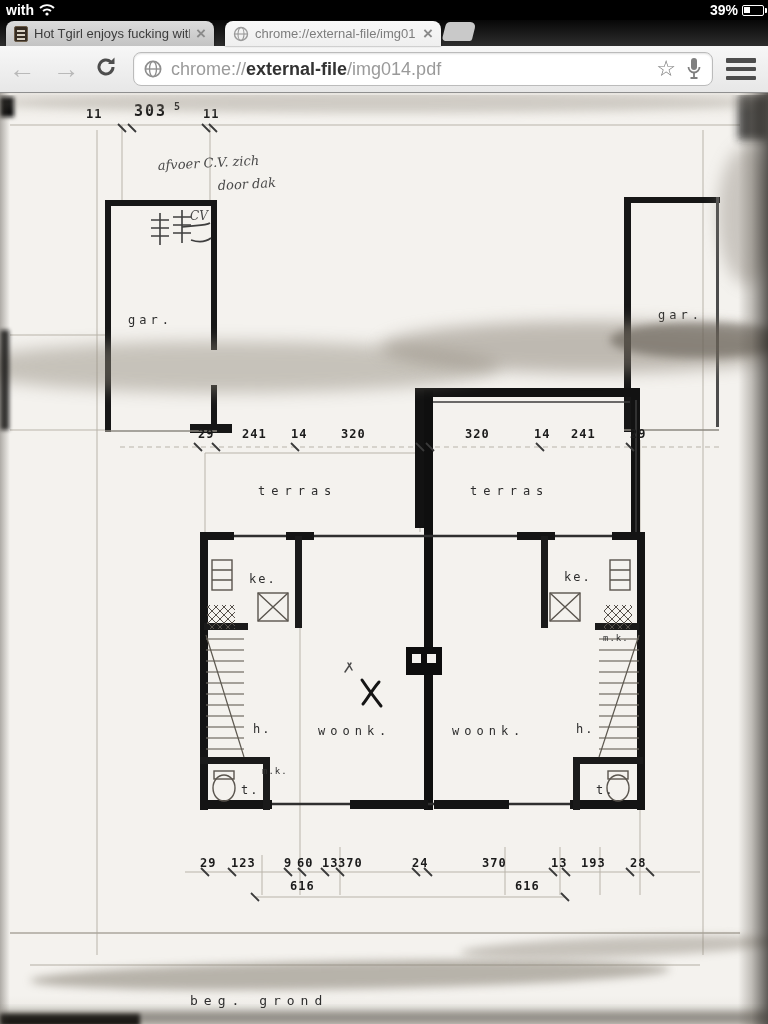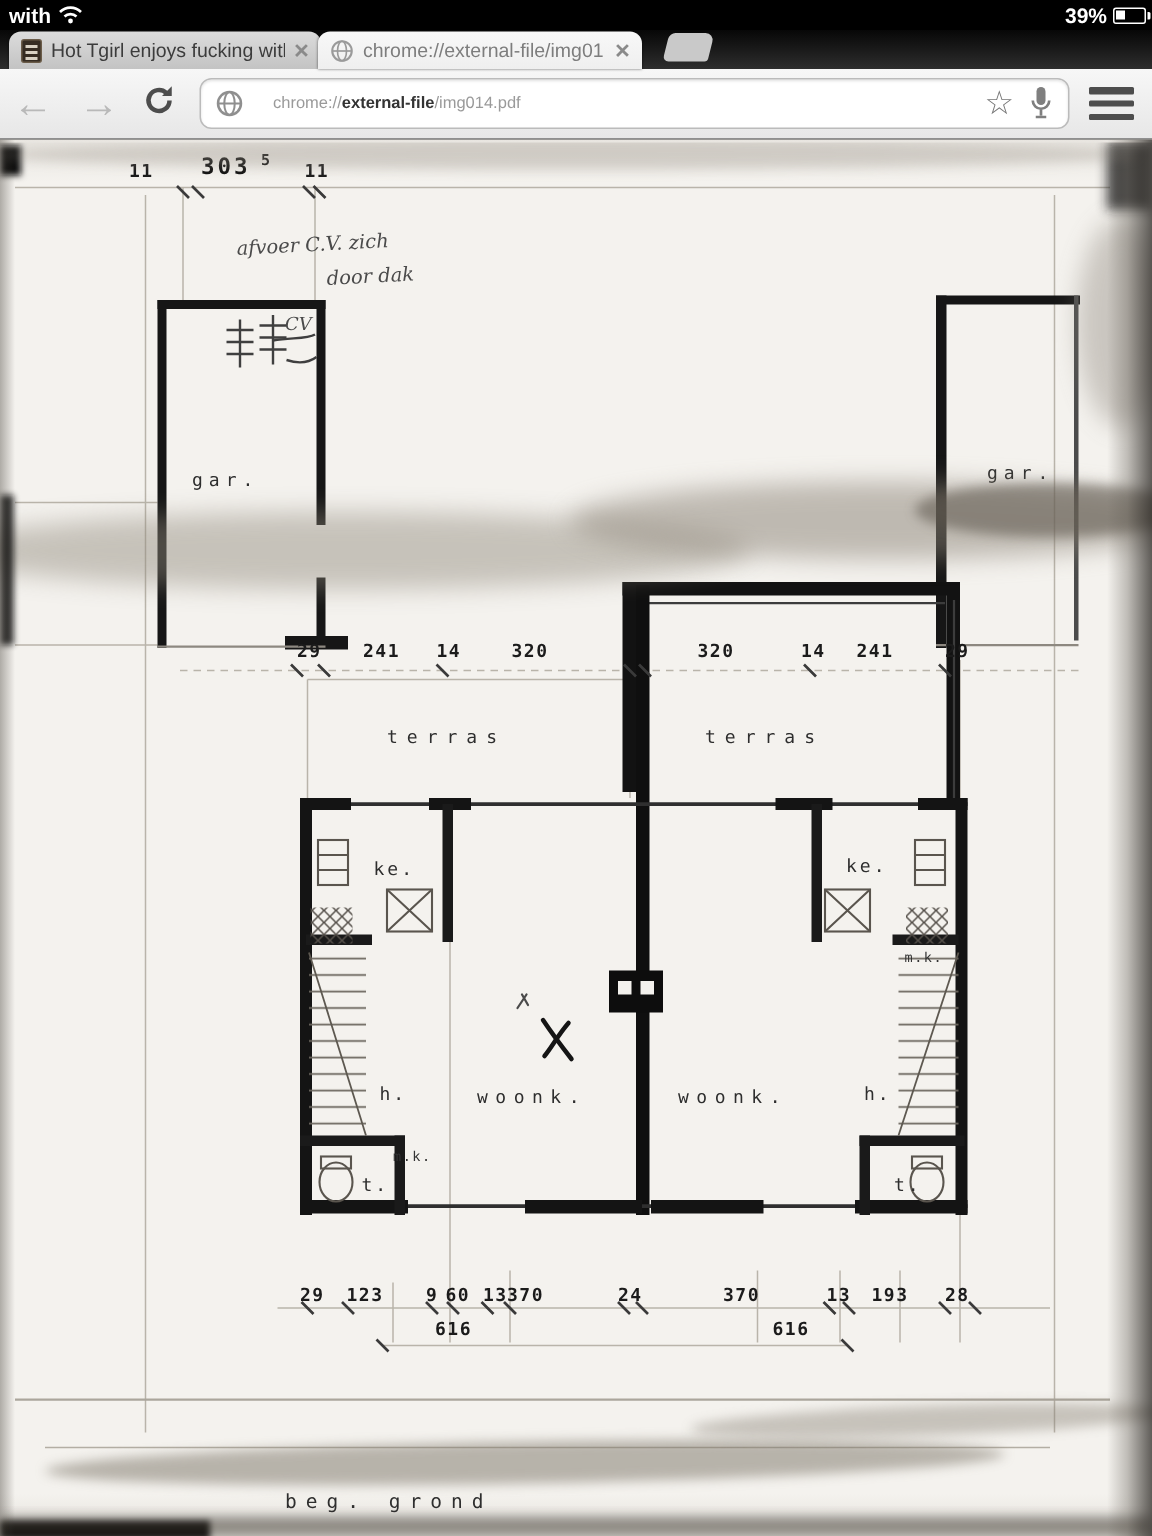--- a/index.html
+++ b/index.html
@@ -19,36 +19,36 @@
   .moon { font-weight:normal; font-size:15px; margin-right:3px; }
 
   
   .tabstrip { position:absolute; top:20px; left:0; width:768px; height:26px;
     background:linear-gradient(180deg,#070707 0%,#1c1c1c 55%,#2e2e2e 100%); }
   .tab { position:absolute; bottom:0; height:25px; border-radius:8px 8px 0 0;
     display:flex; align-items:center; padding:0 8px; gap:6px; font-size:13px; }
   .tab-title { flex:1; overflow:hidden; white-space:nowrap; }
   .tab-inactive { left:6px; width:208px; background:linear-gradient(180deg,#dcdcdc,#c3c3c3); color:#3c3c3c;
     box-shadow:0 0 2px rgba(0,0,0,.6); }
-  .tab-active { left:212px; width:216px; background:linear-gradient(180deg,#f8f8f8,#efefef); color:#7d7d7d;
+  .tab-active { left:225px; width:216px; background:linear-gradient(180deg,#f8f8f8,#efefef); color:#7d7d7d;
     box-shadow:0 0 2px rgba(0,0,0,.6); z-index:2; }
   .tab-close { color:#8a8a8a; font-size:17px; line-height:1; font-weight:bold; flex:0 0 auto; }
   .fav1 { width:14px; height:16px; background:#362c22; border:1px solid #6b5c49; border-radius:2px; position:relative; flex:0 0 auto; }
   .fav1::before { content:""; position:absolute; left:2px; top:3px; width:8px; height:2px; background:#d8d0c2; box-shadow:0 4px 0 #d8d0c2, 0 8px 0 #d8d0c2; }
   .newtab { position:absolute; left:444px; bottom:5px; width:30px; height:19px; background:#c9c9c9; border-radius:4px 6px 2px 4px; transform:skewX(-14deg); }
 
   
   .toolbar { position:absolute; top:46px; left:0; width:768px; height:47px;
     background:linear-gradient(180deg,#f7f7f7,#e7e7e7); border-bottom:1px solid #8f8f8f;
     display:flex; align-items:center; }
   .nav-arrow { font-size:27px; font-weight:bold; color:#b9b9b9; width:44px; text-align:center; }
   .reload-btn { width:36px; text-align:center; }
   .omnibox { position:absolute; left:133px; width:580px; height:34px; background:#fff; border:1px solid #bbb;
     border-radius:8px; box-shadow:inset 0 1px 2px rgba(0,0,0,.12); display:flex; align-items:center; padding:0 10px; }
-  .url-text { font-size:11px; margin-left:20px; white-space:nowrap; overflow:hidden; flex:1; }
+  .url-text { font-size:18px; margin-left:9px; white-space:nowrap; overflow:hidden; flex:1; }
   .url-dim { color:#9a9a9a; }
   .url-host { color:#333; font-weight:bold; }
   .star { font-size:22px; color:#777; margin:0 10px 0 8px; }
   .menu-btn { position:absolute; right:12px; width:30px; height:22px; display:flex; flex-direction:column; justify-content:space-between; }
   .menu-btn span { display:block; height:4.5px; background:#4d4d4d; border-radius:1px; }
 
   
   .content { position:absolute; top:93px; left:0; width:768px; height:931px; overflow:hidden;
     background:linear-gradient(180deg,#e8e5e0 0%, #f4f2ee 3%, #f4f2ee 97%, #e3e0da 100%);padding-left:16px; }
   .page-edge-right { position:absolute; top:0; right:0; width:30px; height:100%;

